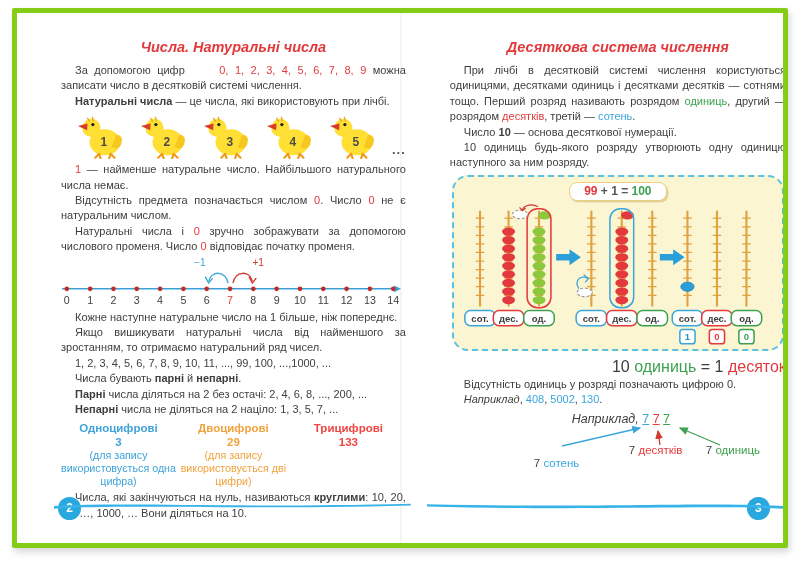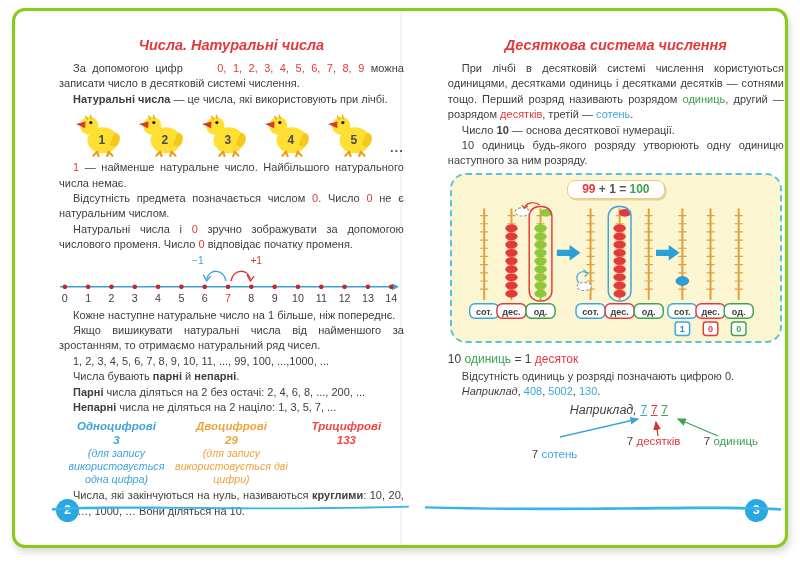--- a/index.html
+++ b/index.html
@@ -1,17 +1,17 @@
 <!DOCTYPE html>
 <html><head>
 <meta charset="utf-8">
 <style>
   html,body{margin:0;padding:0;}
   body{width:800px;height:562px;background:#ffffff;font-family:"Liberation Sans",sans-serif;position:relative;}
-  .spread{position:absolute;left:12px;top:8px;right:12px;bottom:14px;border:3px solid #84cc16;border-radius:13px;
+  .spread{position:absolute;left:12px;top:8px;right:12px;bottom:14px;border:5px solid #84cc16;border-radius:2px;
           box-shadow:2px 4px 7px rgba(0,0,0,.16);display:flex;overflow:hidden;background:#fff;}
   .spread::after{content:"";position:absolute;left:50%;top:0;bottom:0;width:3px;
           background:linear-gradient(to right,rgba(0,0,0,.06),rgba(0,0,0,0));pointer-events:none;}
   .page{flex:1;position:relative;}
   .page.left{padding:26px 12px 0 44px;}
   .page.right{padding:26px 20px 0 32px;}
   .ptitle{margin:0 0 8px;text-align:center;font-size:14.5px;font-style:italic;font-weight:700;color:#e23a3c;}
   .para{margin:0;font-size:11px;line-height:15.4px;color:#3f3e3e;text-align:justify;text-indent:14px;}
   
   .chicks{display:flex;align-items:flex-end;gap:13px;margin:3px 0 3px 16px;height:47px;}
@@ -19,51 +19,51 @@
   .chick .num{font:700 12.5px "Liberation Sans",sans-serif;fill:#4a4a4a;text-anchor:middle;}
   .chdots{font-size:13px;font-weight:700;color:#555;letter-spacing:1px;padding-bottom:2px;}
   
   .nline{display:block;width:340px;height:53px;margin:1px 0 1px 0;}
   .nline text{font-size:11px;fill:#3f3e3e;text-anchor:middle;}
   .nline text.hl{fill:#e23a3c;}
   .nline text.lab-b{fill:#3ba6db;font-size:10.5px;}
   .nline text.lab-r{fill:#d3392f;font-size:10.5px;}
   
   .cols{display:flex;margin:3px 0 2px;}
-  .col{flex:1;text-align:center;font-style:italic;}
+  .col{flex:1;text-align:center;}
   .col .ctitle{font-weight:700;font-size:11.5px;line-height:14px;}
   .col .cnum{font-weight:700;font-size:11.5px;line-height:14px;}
   .col .cnote{font-size:10.7px;line-height:13.2px;}
   .c-blue{color:#3fa3d9;}.c-orange{color:#f0a33c;}.c-green{color:#ef4444;}
   
   .footer{position:absolute;bottom:20px;height:28px;}
   .footer.fl{left:36px;right:6px;}
   .footer.fr{left:8px;right:22px;}
   .wave{position:absolute;left:0;top:5px;width:100%;height:11px;z-index:2;}
   .pnum{position:absolute;width:23px;height:23px;border-radius:50%;background:#29a8e0;color:#fff;
         font-size:12px;font-weight:700;text-align:center;line-height:23px;top:2px;z-index:1;}
   .fl .pnum{left:5px;} .fr .pnum{right:14px;}
   
-  .abox{margin:4px 2px 7px;border:2.5px dashed #59c2e2;border-radius:16px;background:#fcf5d2;padding:5px 14px 2px;}
+  .abox{margin:4px 2px 7px;border:2.5px dashed #59c2e2;border-radius:16px;background:#fcf5d2;padding:5px 7px 2px;}
   .acap{margin:0 auto 2px;width:max-content;background:#fff;border:1.5px solid #e9cf7d;border-radius:8px;
         padding:1px 14px 2px;font-size:12px;font-weight:700;box-shadow:1.5px 1.5px 0 #e6d39c;}
   .abacus{display:block;width:100%;height:auto;}
   .abacus .pl{font:700 10px "Liberation Sans",sans-serif;fill:#3c3c3c;text-anchor:middle;}
   .abacus .dg{font:700 10px "Liberation Sans",sans-serif;text-anchor:middle;}
   .dg-b{fill:#2a8fc5;}.dg-r{fill:#e23a3c;}.dg-g{fill:#3da24f;}
   .p-b{fill:#fff;stroke:#3ba6db;stroke-width:1.6;}
   .p-r{fill:#fff;stroke:#e23a3c;stroke-width:1.6;}
   .p-g{fill:#fff;stroke:#3da24f;stroke-width:1.6;}
   .dashov{fill:#fff;stroke:#999;stroke-width:1.2;stroke-dasharray:3 2;}
   .outl-r{fill:none;stroke:#e23a3c;stroke-width:1.6;}
   .outl-b{fill:none;stroke:#3ba6db;stroke-width:1.6;}
   .carr-r{fill:none;stroke:#d3392f;stroke-width:1.3;}
   .carr-b{fill:none;stroke:#3ba6db;stroke-width:1.3;}
   
-  .eq{text-align:left;font-size:12px;line-height:18.5px;color:#3f3e3e;}
+  .eq{text-align:right;font-size:16px;line-height:18.5px;color:#3f3e3e;}
   
   .fig777{position:relative;height:50px;margin:4px 0 0 84px;width:252px;color:#3f3e3e;text-decoration:underline;}
   .f7line{position:absolute;left:38px;top:0;font-size:12.5px;white-space:pre;}
   .f7arrows{position:absolute;left:0;top:0;width:252px;height:48px;}
   .f7lab{position:absolute;top:32px;font-size:11.5px;white-space:pre;}
   .f7l1{left:0;margin-top:13px;}.f7l2{left:95px;}.f7l3{left:172px;}
 </style>
 </head>
 <body>
 

